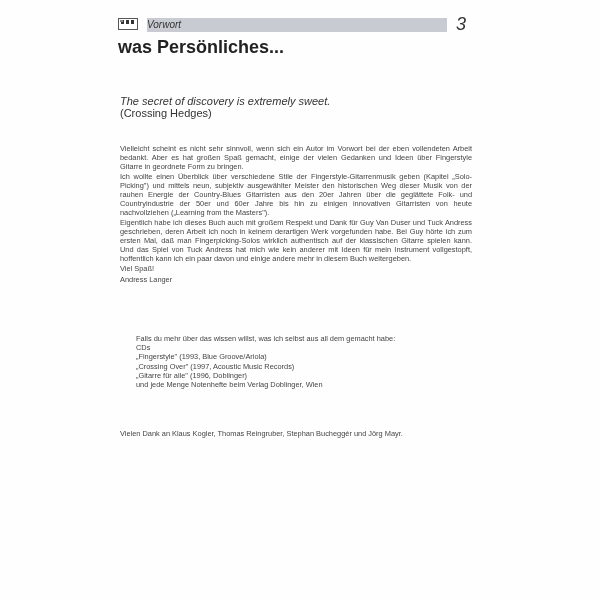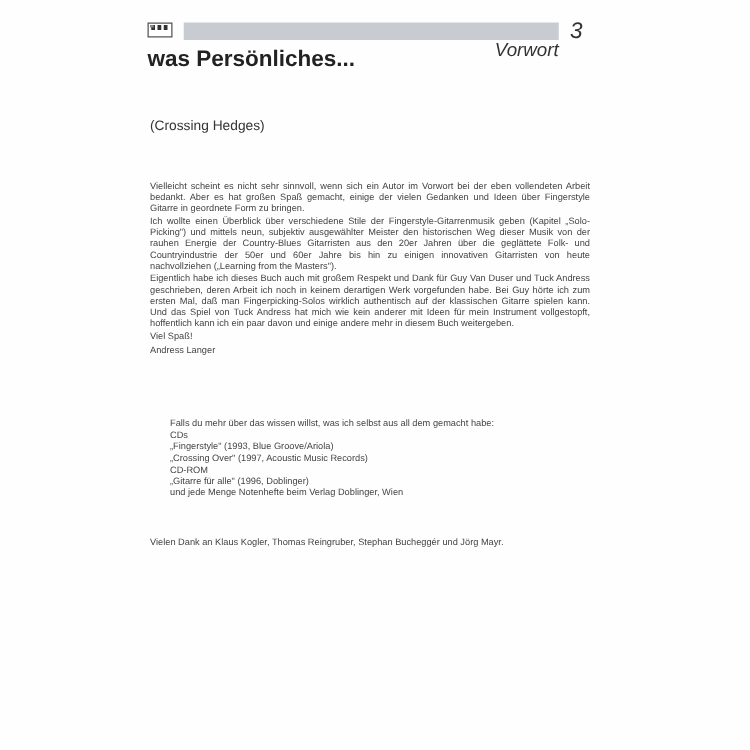--- a/index.html
+++ b/index.html
@@ -3,21 +3,21 @@
 <meta charset="utf-8">
 <style>
   html, body { margin:0; padding:0; background:#ffffff; }
   body { width:600px; height:600px; position:relative; overflow:hidden; font-family:"Liberation Sans", sans-serif; color:#3a3a3a; }
   .page { position:absolute; left:0; top:0; width:600px; height:600px; background:#fefefe; }
   .logo { position:absolute; left:118px; top:18px; width:18px; height:10px; border:1px solid #555; background:#fff; }
   .logo span { position:absolute; top:1px; width:3px; height:4px; background:#333; }
   .logo .b1 { left:2px; } .logo .b2 { left:7px; } .logo .b3 { left:12px; }
   .logo .base { position:absolute; left:1px; right:1px; bottom:1px; height:2px; background:#888; }
   .header-bar { position:absolute; left:147px; top:18px; width:300px; height:14px; background:#c8ccd2; }
-  .header-title { position:absolute; left:0; right:0; top:0; text-align:right; font-style:italic; font-size:15px; line-height:14px; color:#333;margin-top:16px; }
+  .header-title { position:absolute; left:0; right:0; top:0; text-align:left; font-style:italic; font-size:10px; line-height:14px; color:#333; }
   .page-number { position:absolute; left:456px; top:14px; font-size:18px; font-style:italic; color:#333; }
   .heading { position:absolute; left:118px; top:37px; font-size:18px; font-weight:bold; color:#222; }
   .quote { position:absolute; left:120px; top:95px; font-size:11px; line-height:12px; color:#333; }
   .quote .q { font-style:italic; }
   .body-text { position:absolute; left:120px; top:144px; width:352px; font-size:7.4px; line-height:9.2px; color:#444; text-align:justify; }
   .body-text p { margin:0; }
   .sig { position:absolute; left:120px; top:275px; font-size:7.4px; color:#444; }
   .info { position:absolute; left:120px; top:334px; font-size:7.4px; line-height:9.2px; color:#444; }
   .info div { white-space:nowrap;margin-left:16px; }
   .thanks { position:absolute; left:120px; top:429px; font-size:7.4px; color:#444; }
@@ -33,35 +33,35 @@
       <span class="base"></span>
   </div>
   <div class="header-bar">
     <div class="header-title">Vorwort</div>
   </div>
   <div class="page-number">3</div>
 
   <div class="heading">was Persönliches...</div>
 
   <div class="quote">
+    <div class="q">The secret of discovery is extremely sweet.</div>
     <div>(Crossing Hedges)</div>
   </div>
 
   <div class="body-text">
     <p>Vielleicht scheint es nicht sehr sinnvoll, wenn sich ein Autor im Vorwort bei der eben vollendeten Arbeit bedankt. Aber es hat großen Spaß gemacht, einige der vielen Gedanken und Ideen über Fingerstyle Gitarre in geordnete Form zu bringen.</p>
     <p>Ich wollte einen Überblick über verschiedene Stile der Fingerstyle-Gitarrenmusik geben (Kapitel „Solo-Picking") und mittels neun, subjektiv ausgewählter Meister den historischen Weg dieser Musik von der rauhen Energie der Country-Blues Gitarristen aus den 20er Jahren über die geglättete Folk- und Countryindustrie der 50er und 60er Jahre bis hin zu einigen innovativen Gitarristen von heute nachvollziehen („Learning from the Masters").</p>
     <p>Eigentlich habe ich dieses Buch auch mit großem Respekt und Dank für Guy Van Duser und Tuck Andress geschrieben, deren Arbeit ich noch in keinem derartigen Werk vorgefunden habe. Bei Guy hörte ich zum ersten Mal, daß man Fingerpicking-Solos wirklich authentisch auf der klassischen Gitarre spielen kann. Und das Spiel von Tuck Andress hat mich wie kein anderer mit Ideen für mein Instrument vollgestopft, hoffentlich kann ich ein paar davon und einige andere mehr in diesem Buch weitergeben.</p>
     <p>Viel Spaß!</p>
   </div>
   <div class="sig">Andress Langer</div>
 
   <div class="info">
     <div>Falls du mehr über das wissen willst, was ich selbst aus all dem gemacht habe:</div>
     <div>CDs</div>
     <div>„Fingerstyle" (1993, Blue Groove/Ariola)</div>
     <div>„Crossing Over" (1997, Acoustic Music Records)</div>
-    <div>CD-ROM</div>
     <div>„Gitarre für alle" (1996, Doblinger)</div>
     <div>und jede Menge Notenhefte beim Verlag Doblinger, Wien</div>
   </div>
 
   <div class="thanks">Vielen Dank an Klaus Kogler, Thomas Reingruber, Stephan Bucheggér und Jörg Mayr.</div>
 </div>
 
 </body></html>

